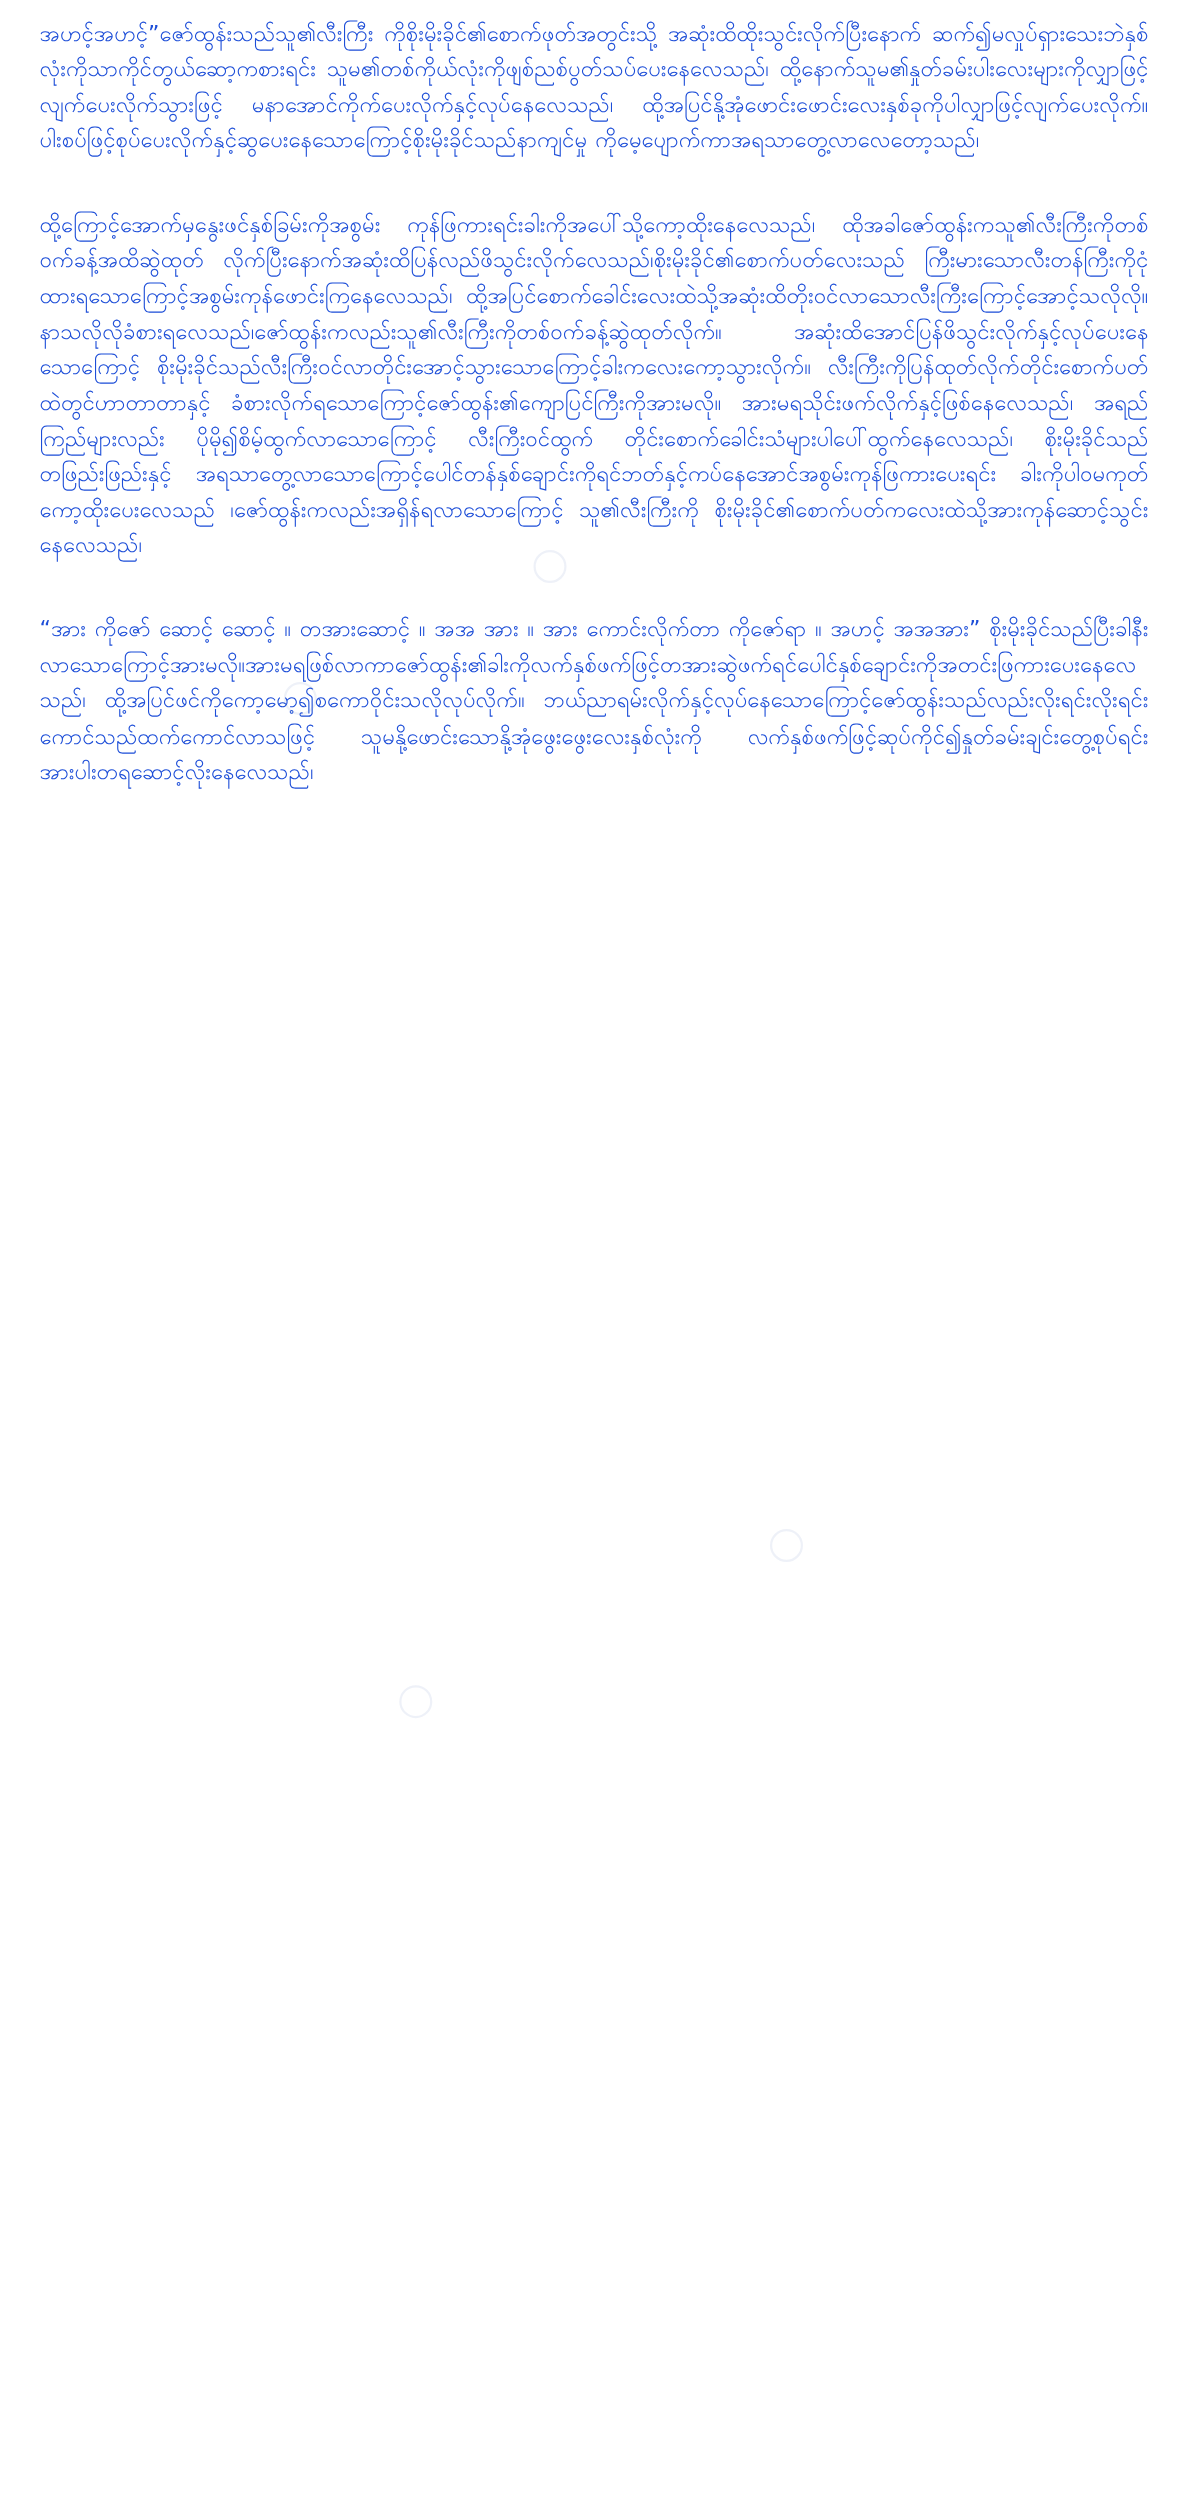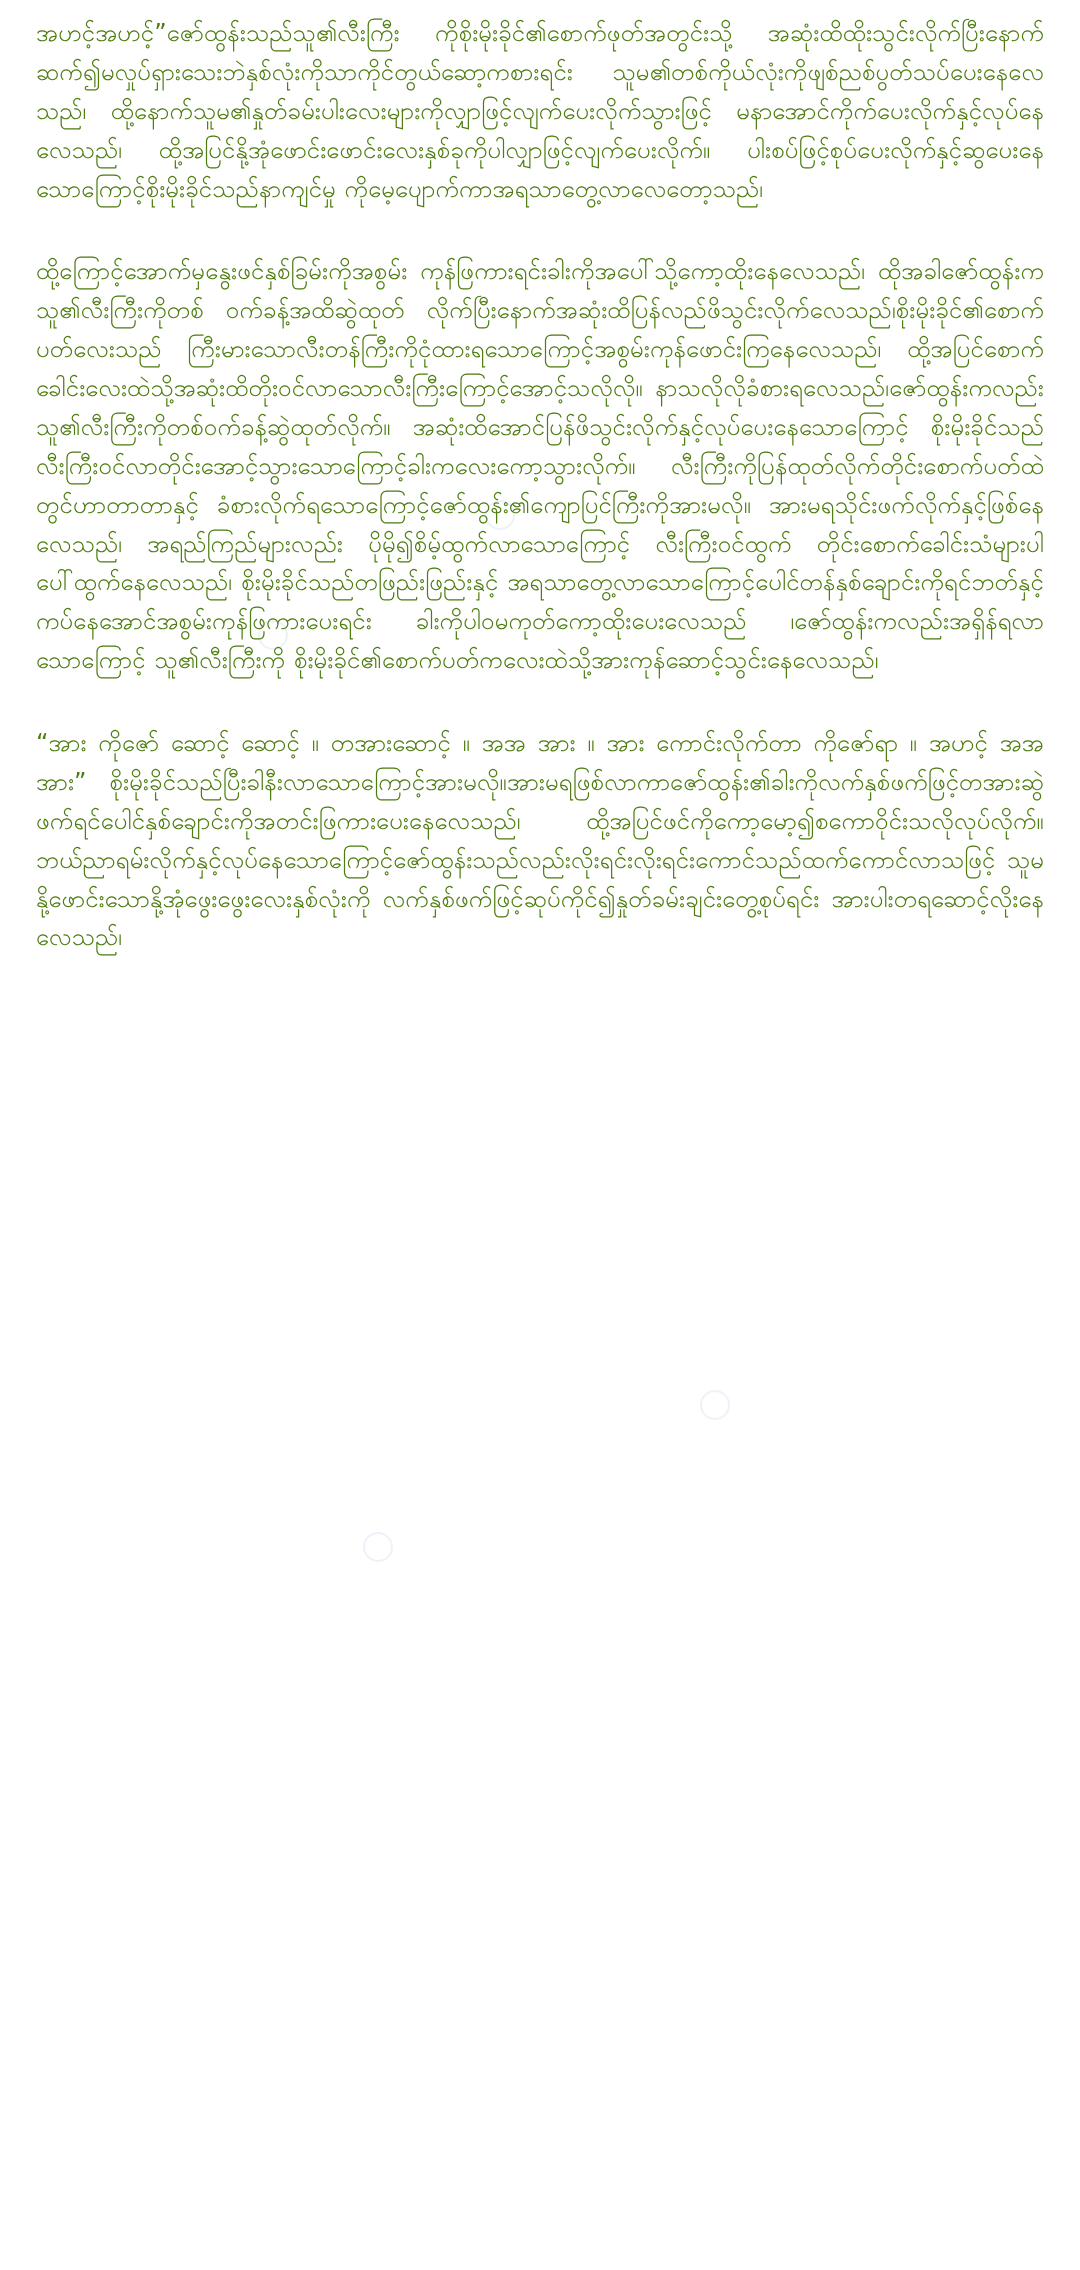--- a/index.html
+++ b/index.html
@@ -14,23 +14,23 @@
     color: #1b2a4a;
   }
   .page {
     box-sizing: border-box;
     width: 1080px;
     min-height: 2270px;
     padding: 14px 36px 20px 36px;
     background: #ffffff;
   }
   .para {
-    font-size: 24px;
+    font-size: 20px;
     line-height: 1.62;
-    color: #4d7c0f;
+    color: #1d4ed8;
     text-align: justify;
     text-justify: inter-character;
     margin: 0 0 44px 0;
     letter-spacing: 0.1px;
     word-spacing: 1px;
   }
   .para:last-child {
     margin-bottom: 0;
   }
   .watermark-layer {

